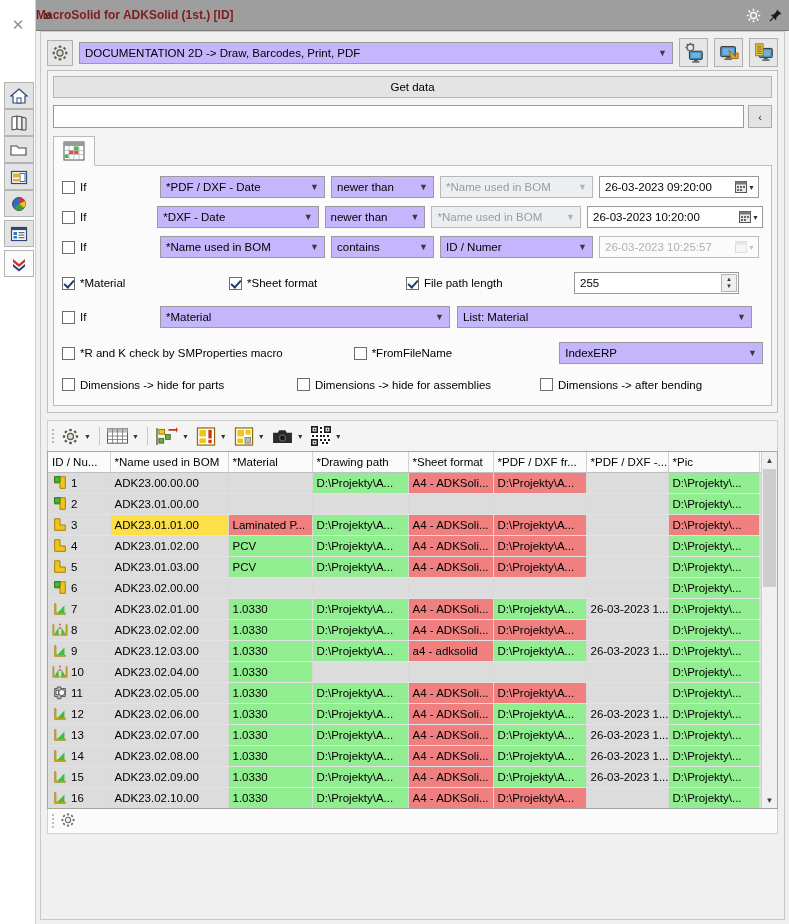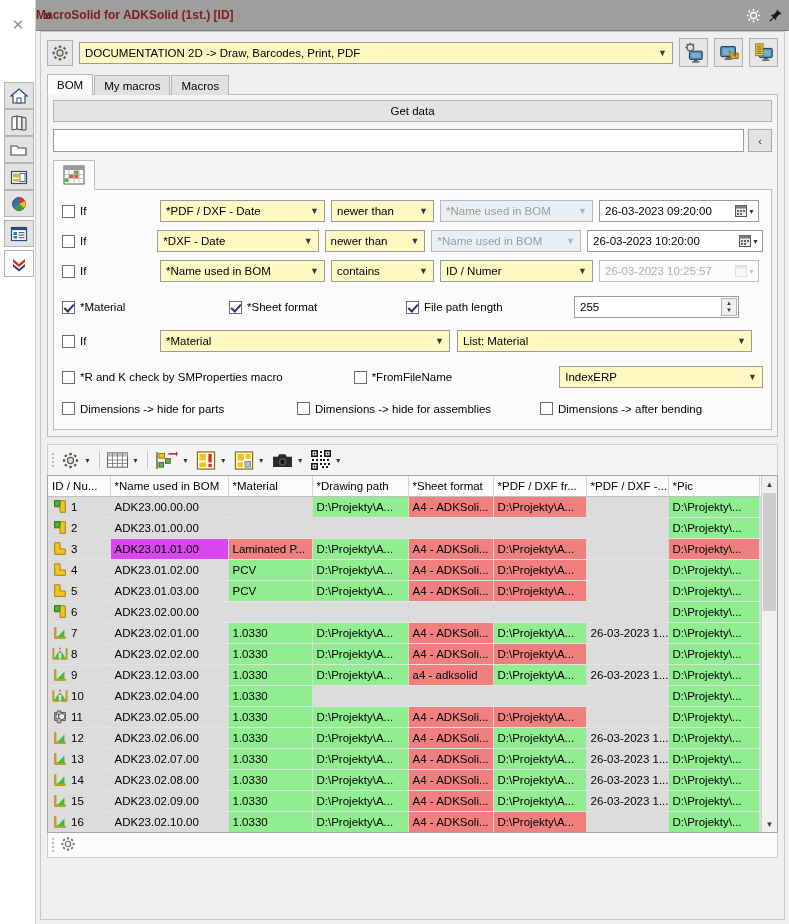--- a/index.html
+++ b/index.html
@@ -64,21 +64,21 @@
   
   .profile-row {
     display: flex; align-items: center; gap: 6px;
     padding: 6px 6px 4px 6px;
   }
   .gear-btn {
     width: 26px; height: 26px; background: #e6e6e6;
     border: 1px solid #b0b0b0; display:flex; align-items:center; justify-content:center;
   }
   .combo {
-    position: relative; background: #fef9c3; border: 1px solid #9a9a9a;
+    position: relative; background: #c4b5fd; border: 1px solid #9a9a9a;
     height: 22px; display: flex; align-items: center; padding: 0 18px 0 5px;
     font-size: 11.5px; color: #000; overflow: hidden; white-space: nowrap;
   }
   .combo.flex1 { flex: 1; }
   .combo .arr {
     position: absolute; right: 5px; top: 50%; transform: translateY(-50%);
     font-size: 9px; color: #3a3a3a;
   }
   .combo.disabled { background: #eceff1; color: #9b9b9b; border-color:#b9b9b9; }
   .combo.disabled .arr { color: #b2b2b2; }
@@ -389,31 +389,20 @@
                 <line x1="4.5" y1="4.5" x2="9.5" y2="4.5"></line>
                 <line x1="4.5" y1="6.5" x2="9.5" y2="6.5"></line>
                 <line x1="4.5" y1="8.5" x2="9.5" y2="8.5"></line>
                 <line x1="4.5" y1="10.5" x2="9.5" y2="10.5"></line>
                 <line x1="4.5" y1="12.5" x2="9.5" y2="12.5"></line>
               </g>
           </svg>
         </div>
       </div>
 
-      <div class="tabstrip">
-        <div class="tab active">
-            <span>BOM</span>
-          </div>
-        <div class="tab">
-            <span>My macros</span>
-          </div>
-        <div class="tab">
-            <span>Macros</span>
-          </div>
-      </div>
 
       <div class="tabpanel">
 
         <div class="getdata">
           <span>Get data</span>
         </div>
 
         <div class="searchrow">
           <input class="searchbox" type="text" value="" placeholder="" style="">
           <div class="searchbtn">
@@ -802,21 +791,21 @@
                   </tr>
                   <tr>
                     <td class="idc">
                       <div class="idin">
                         <svg width="16" height="16" viewBox="0 0 18 18">
                           <path d="M3 2 L9 2 L9 9 L15 9 L15 15 L3 15 Z" fill="#f0c419" stroke="#9a7a00" stroke-width="1"></path>
                         </svg>
                         <span class="num">3</span>
                       </div>
                     </td>
-                    <td style="background: #d946ef; margin-top: 8px;">ADK23.01.01.00</td>
+                    <td style="background: #fde047; margin-top: 8px;">ADK23.01.01.00</td>
                     <td style="background: rgb(240, 128, 128);">Laminated P...</td>
                     <td style="background: rgb(144, 238, 144);">D:\Projekty\A...</td>
                     <td style="background: rgb(240, 128, 128);">A4 - ADKSoli...</td>
                     <td style="background: rgb(240, 128, 128);">D:\Projekty\A...</td>
                     <td style="background: rgb(220, 220, 220);"></td>
                     <td style="background: rgb(240, 128, 128);">D:\Projekty\...</td>
                     <td style="background: rgb(220, 220, 220);"></td>
                   </tr>
                   <tr>
                     <td class="idc">

